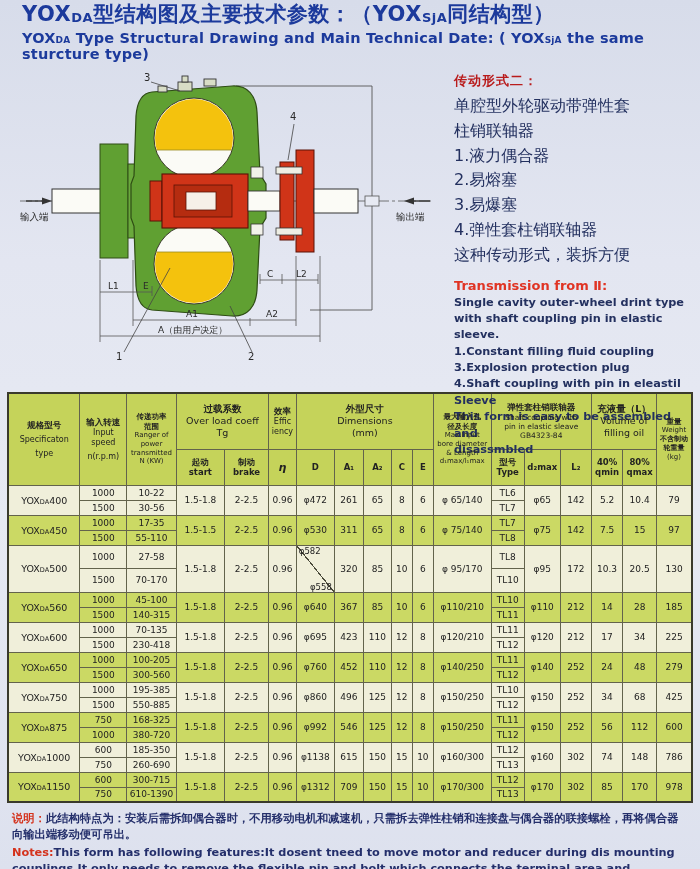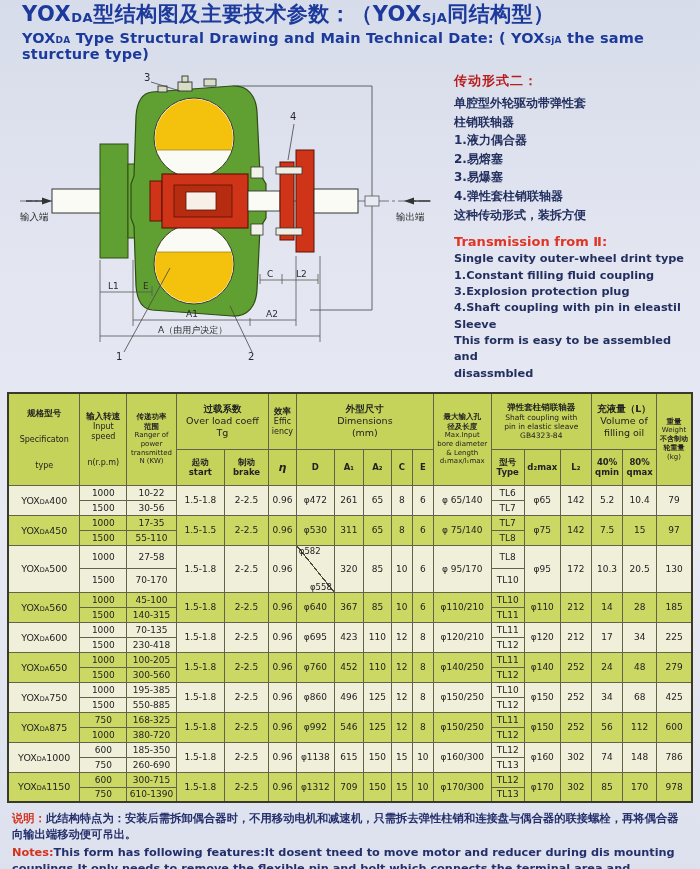--- a/index.html
+++ b/index.html
@@ -11,37 +11,37 @@
   }
   .titles{padding:0 0 2px 22px;color:#1c3a9c;}
   .titles h1{margin:0;font-size:21px;font-weight:bold;letter-spacing:.5px;}
   .titles h2{margin:2px 0 0;font-size:14.5px;font-weight:bold;letter-spacing:.2px;}
   .tsub{font-size:.62em;vertical-align:-0.05em;}
 
   .main{display:flex;margin-top:4px;height:318px;}
   .drawing-wrap{width:452px;flex:0 0 452px;}
   .panel{flex:1;padding:4px 10px 0 2px;color:#23305f;}
   .cn-title{color:#b91c1c;font-weight:bold;font-size:13px;margin-bottom:4px;letter-spacing:1px;}
-  .pl-cn{font-size:12px;font-weight:bold;line-height:1.55;}
+  .pl-cn{font-size:16px;font-weight:normal;line-height:1.55;}
   .en-title{color:#e03424;font-weight:bold;font-size:13px;margin:10px 0 2px;}
   .pl-en{font-size:11.3px;font-weight:bold;line-height:1.45;}
 
   svg text{fill:#2a2a2a;}
   .dimtxt{font-size:9px;}
   .parttxt{font-size:10px;}
   .endtxt{font-size:9.5px;}
 
   table.spec{width:686px;margin:6px auto 0;border-collapse:collapse;table-layout:fixed;
     background:#f0efda;border:2px solid #3a3a2c;}
   table.spec th,table.spec td{border:1px solid #63634c;text-align:center;padding:0;overflow:hidden;}
   table.spec thead th{background:#c5d35a;font-weight:bold;vertical-align:middle;}
   .hl{font-size:8px;line-height:1.25;font-weight:normal;}
   .hl.cjk{font-size:8.5px;font-weight:bold;}
   .hl.big{font-size:9.5px;}
-  .hl.gap{margin-top:16px;}
+  .hl.gap{margin-top:4px;}
   .subth{font-size:8.5px;line-height:1.2;}
   .eta{font-size:11px;font-style:italic;font-weight:bold;}
   tbody tr{height:15px;}
   tbody td{font-size:9px;background:#f0efda;}
   tbody tr.shade td{background:#cbd964;}
   td.model{font-size:9.5px;}
   td.model .msub{font-size:6.5px;}
   .split{position:relative;height:46px;font-size:8.5px;
     background:linear-gradient(to top right,transparent calc(50% - .6px),#4a4a3a calc(50% - .6px),#4a4a3a calc(50% + .6px),transparent calc(50% + .6px));}
   .split .tl{position:absolute;top:0;left:2px;}
@@ -167,20 +167,21 @@
         <div class="pl-cn">柱销联轴器</div>
         <div class="pl-cn">1.液力偶合器</div>
         <div class="pl-cn">2.易熔塞</div>
         <div class="pl-cn">3.易爆塞</div>
         <div class="pl-cn">4.弹性套柱销联轴器</div>
         <div class="pl-cn">这种传动形式，装拆方便</div>
       </div>
     <div class="en-title">Transmission from Ⅱ:</div>
     <div>
         <div class="pl-en">Single cavity outer-wheel drint type</div>
+        <div class="pl-en">with shaft coupling pin in elastic sleeve.</div>
         <div class="pl-en">1.Constant filling fluid coupling</div>
         <div class="pl-en">3.Explosion protection plug</div>
         <div class="pl-en">4.Shaft coupling with pin in eleastil Sleeve</div>
         <div class="pl-en">This form is easy to be assembled and</div>
         <div class="pl-en">disassmbled</div>
       </div>
   </aside>
 </div>
 
 <table class="spec">

